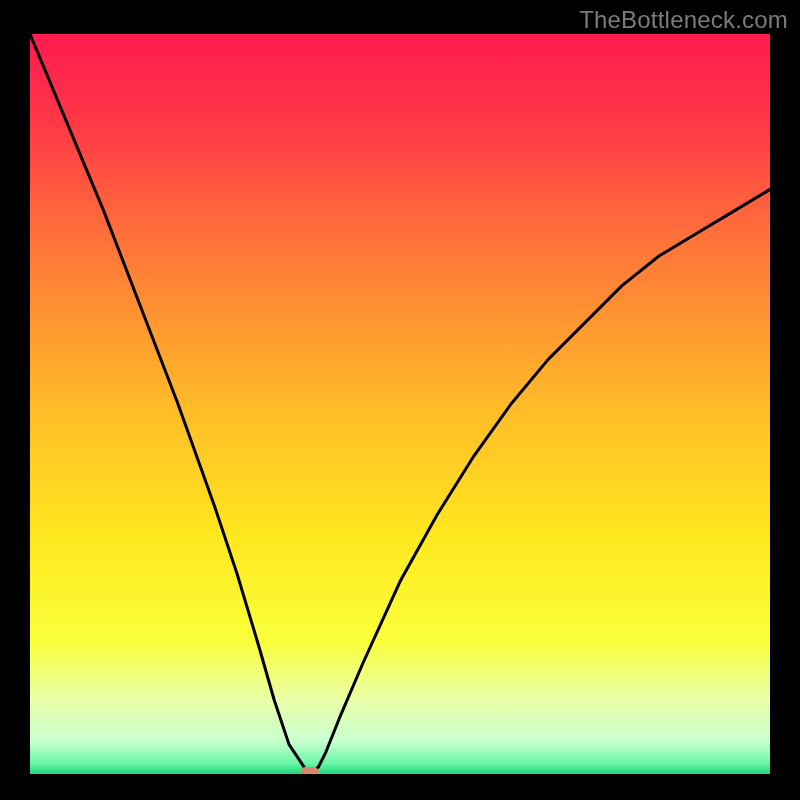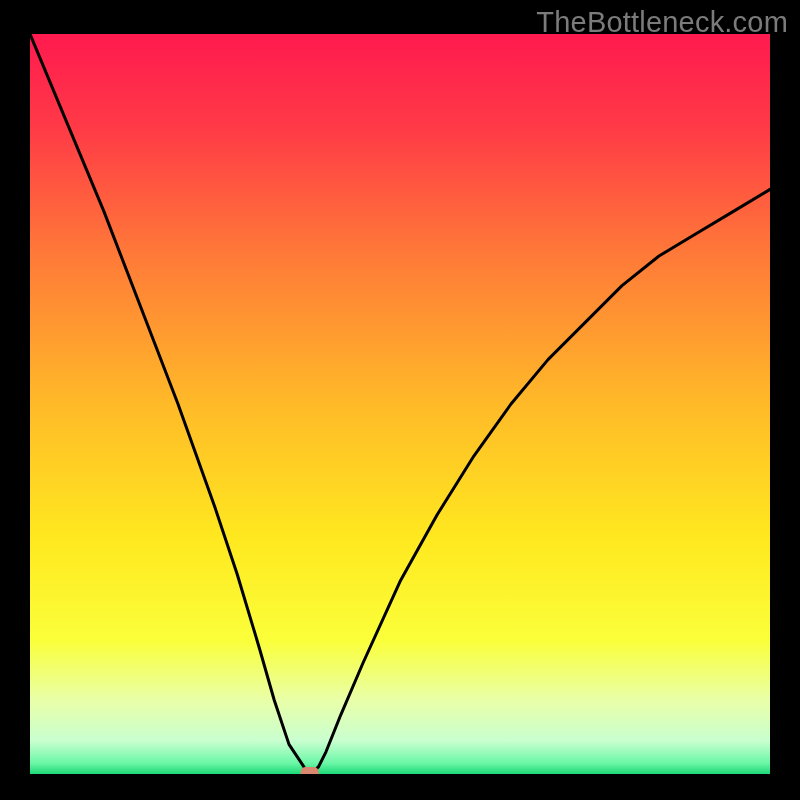--- a/index.html
+++ b/index.html
@@ -14,21 +14,21 @@
     width: 800px;
     height: 800px;
     background: #000;
     position: relative;
   }
   .watermark {
     position: absolute;
     top: 6px;
     right: 12px;
     color: #7b7b7b;
-    font-size: 29px;
+    font-size: 24px;
     font-weight: 500;
     letter-spacing: 0.2px;
   }
   .plot {
     position: absolute;
     
     left: 30px;
     top: 34px;
     width: 740px;
     height: 740px;

